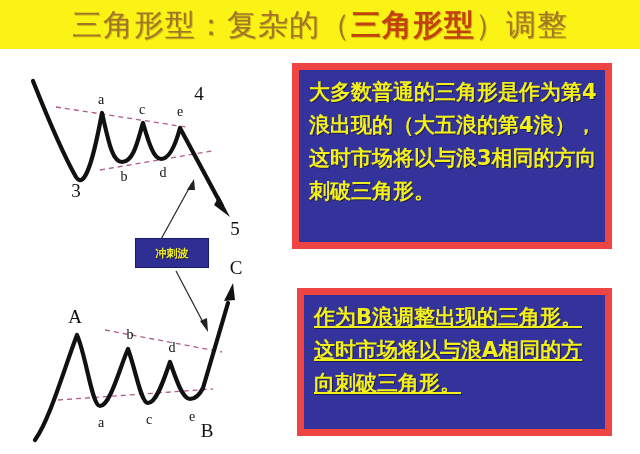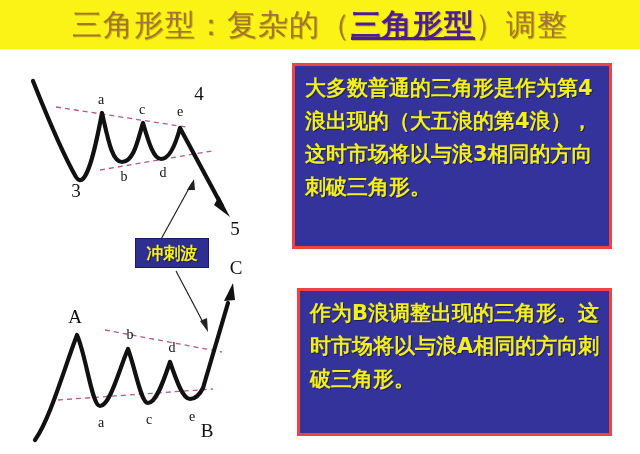--- a/index.html
+++ b/index.html
@@ -21,62 +21,62 @@
   }
   .title-text{
     font-family:"DejaVu Serif","Liberation Serif",serif;
     font-size:30px;
     letter-spacing:1px;
     white-space:nowrap;
     color:#a3752a;
     text-shadow:1px 1px 0 rgba(120,80,10,.35);
     line-height:49px;
   }
-  .title-text .hl{color:#4c1d95;font-weight:bold;text-decoration:underline;}
+  .title-text .hl{color:#c2410c;font-weight:bold;}
 
   
   .chart-area{position:absolute;left:0;top:49px;width:288px;height:405px;}
   .chart-svg{position:absolute;left:0;top:0;}
 
   
   .badge{
     position:absolute;left:135px;top:238px;width:74px;height:30px;
     background:#2f2f93;border:1px solid #1a1a6b;
     display:flex;align-items:center;justify-content:center;
     box-sizing:border-box;
   }
   .badge-text{
-    color:#f5f11e;font-size:17px;font-weight:bold;
+    color:#f5f11e;font-size:11px;font-weight:bold;
     font-family:"DejaVu Sans","Liberation Sans",sans-serif;
     letter-spacing:0px;white-space:nowrap;
     text-shadow:1px 1px 0 rgba(0,0,0,.5);
   }
 
   
   .panel{
     position:absolute;
     background:#33339b;
-    border:3px solid #ef4444;
+    border:7px solid #ef4444;
     box-sizing:border-box;
     padding:6px 8px 4px 10px;
   }
   .panel-1{left:292px;top:63px;width:320px;height:186px;}
   .panel-2{left:297px;top:288px;width:315px;height:148px;}
   .panel-text{
     color:#f2ef1a;
     font-family:"DejaVu Sans","Liberation Sans",sans-serif;
     font-size:21px;
     font-weight:bold;
     line-height:33px;
     letter-spacing:0px;
     text-shadow:1px 1px 0 rgba(0,0,0,.45);
     white-space:pre-wrap;
     margin:0;
   }
-  .panel-2 .panel-text{font-size:21px;line-height:33px;}
+  .panel-2 .panel-text{font-size:21px;line-height:33px;text-decoration:underline;}
 
   
   text.lbl{font-family:"Liberation Serif","DejaVu Serif",serif;fill:#111;}
 </style>
 </head>
 <body>
 
 <div id="root">
 
   <div class="title-bar">

